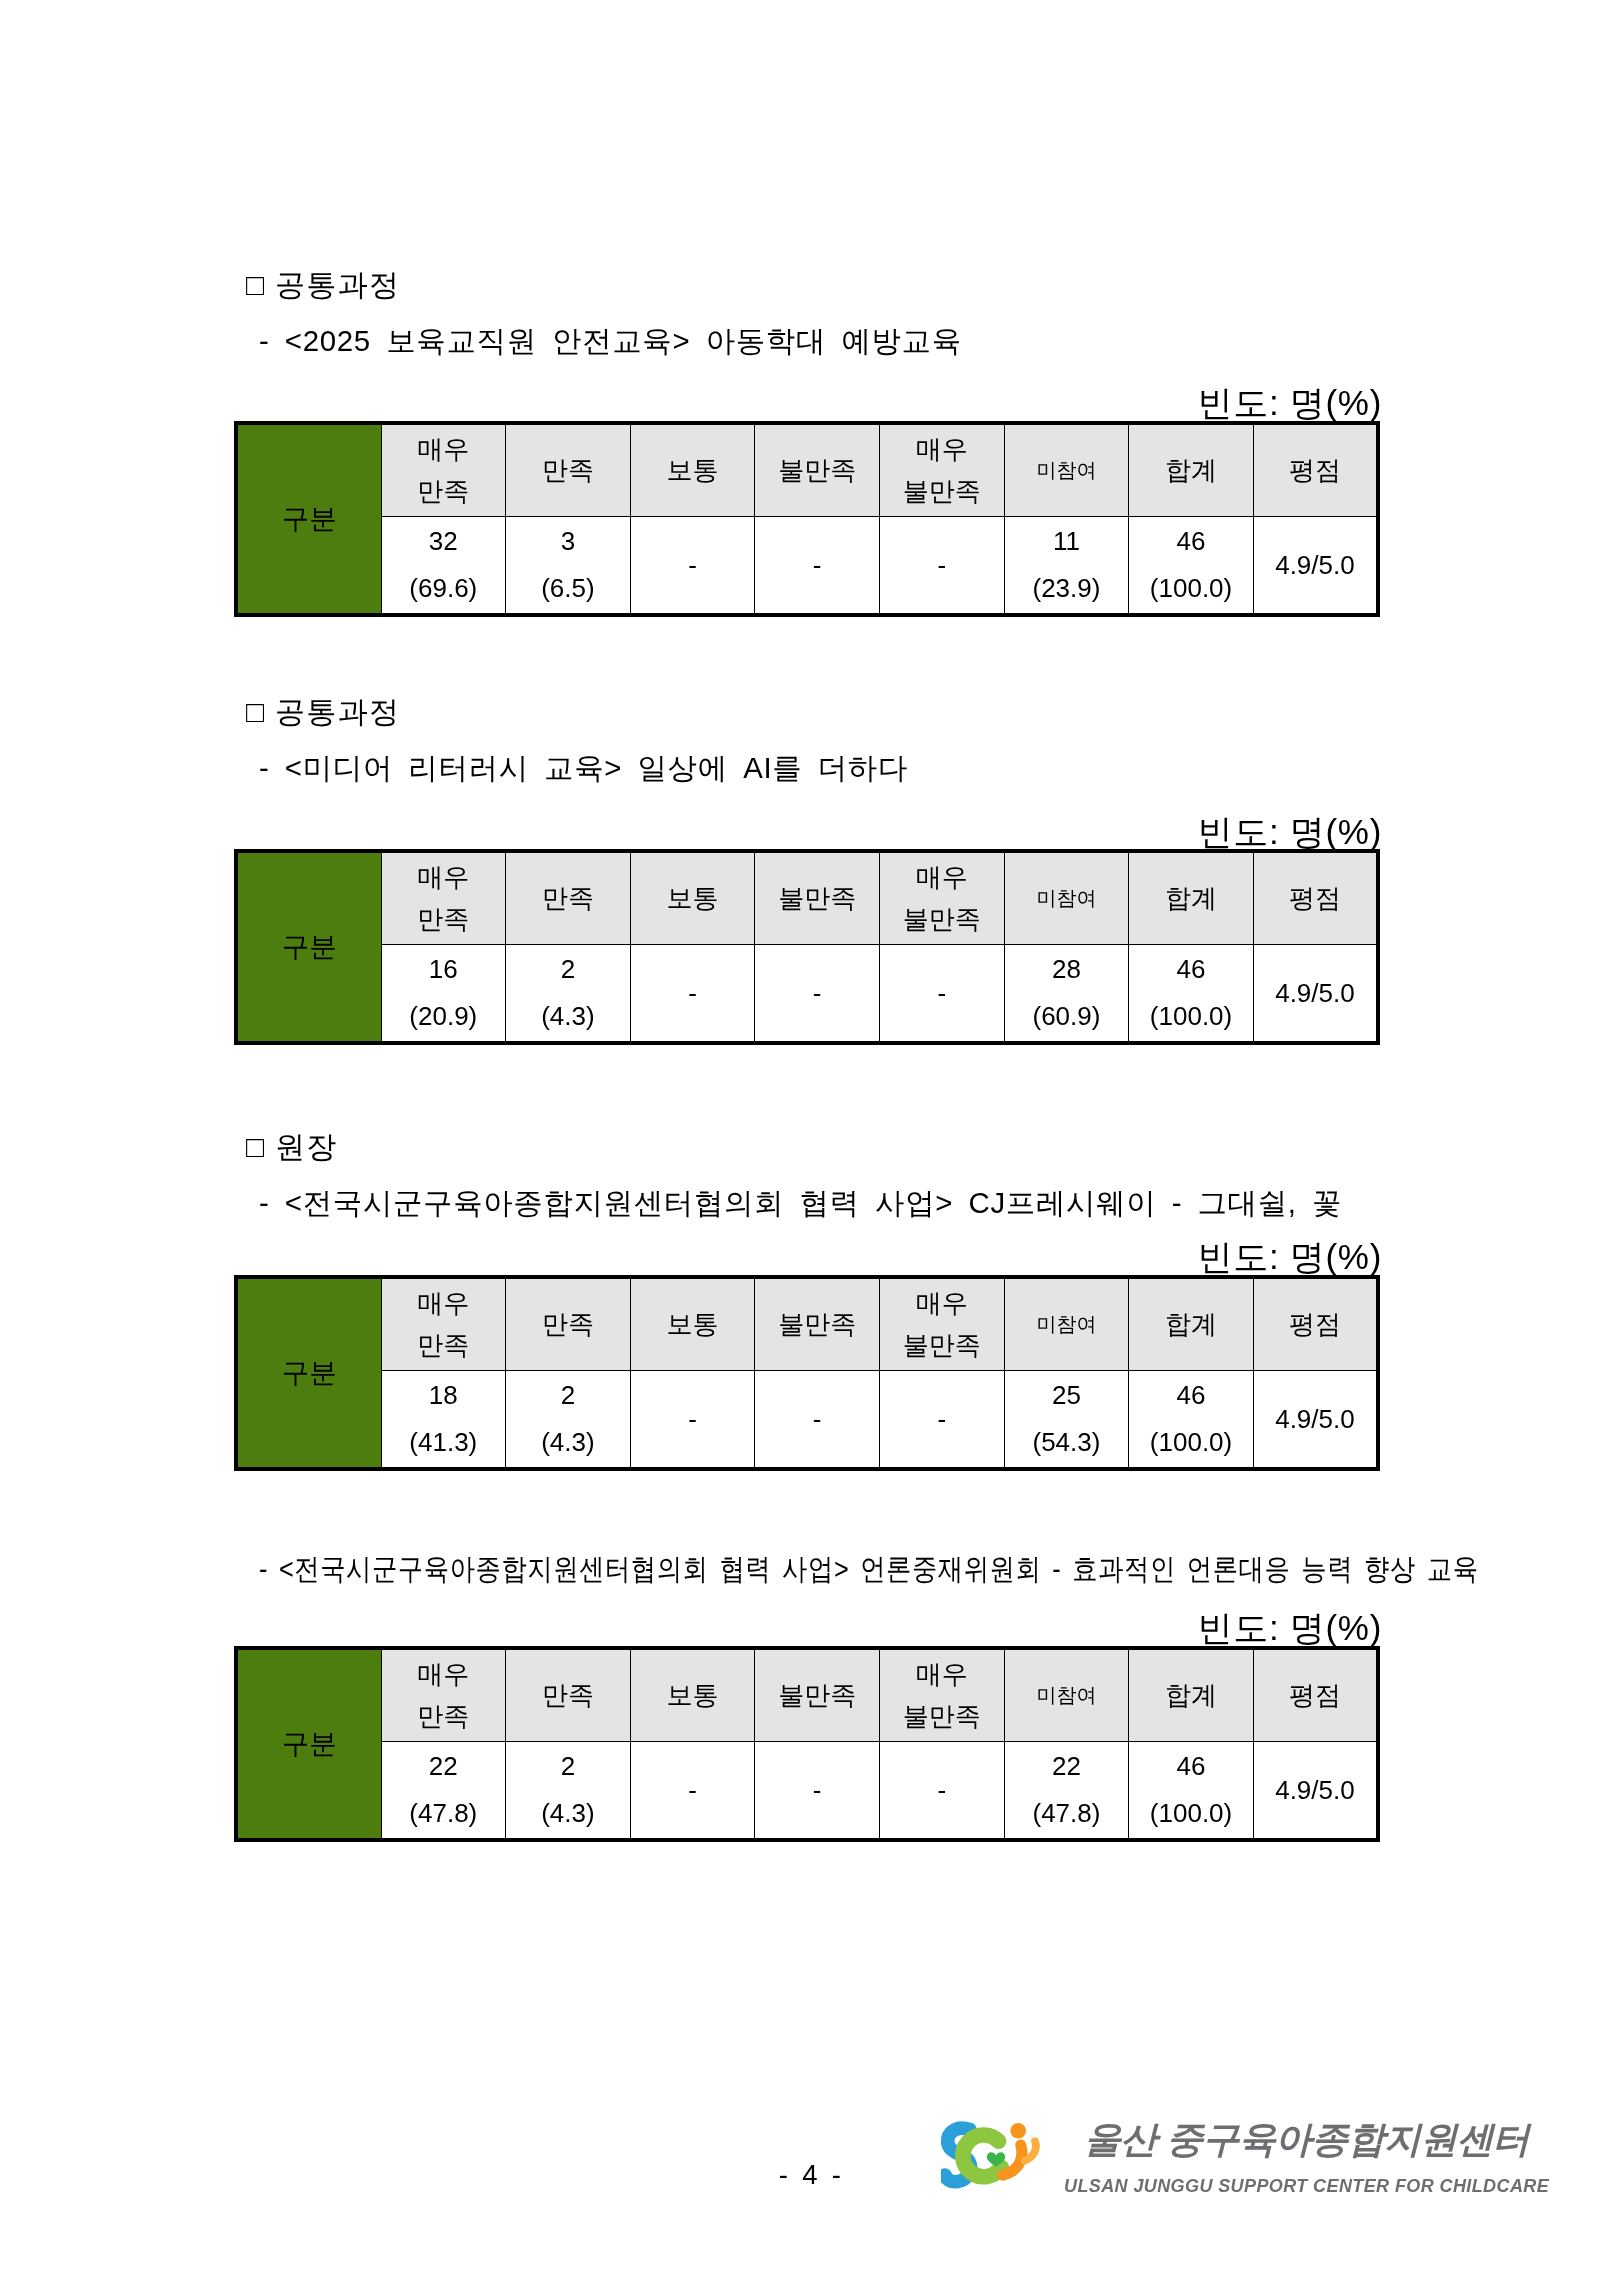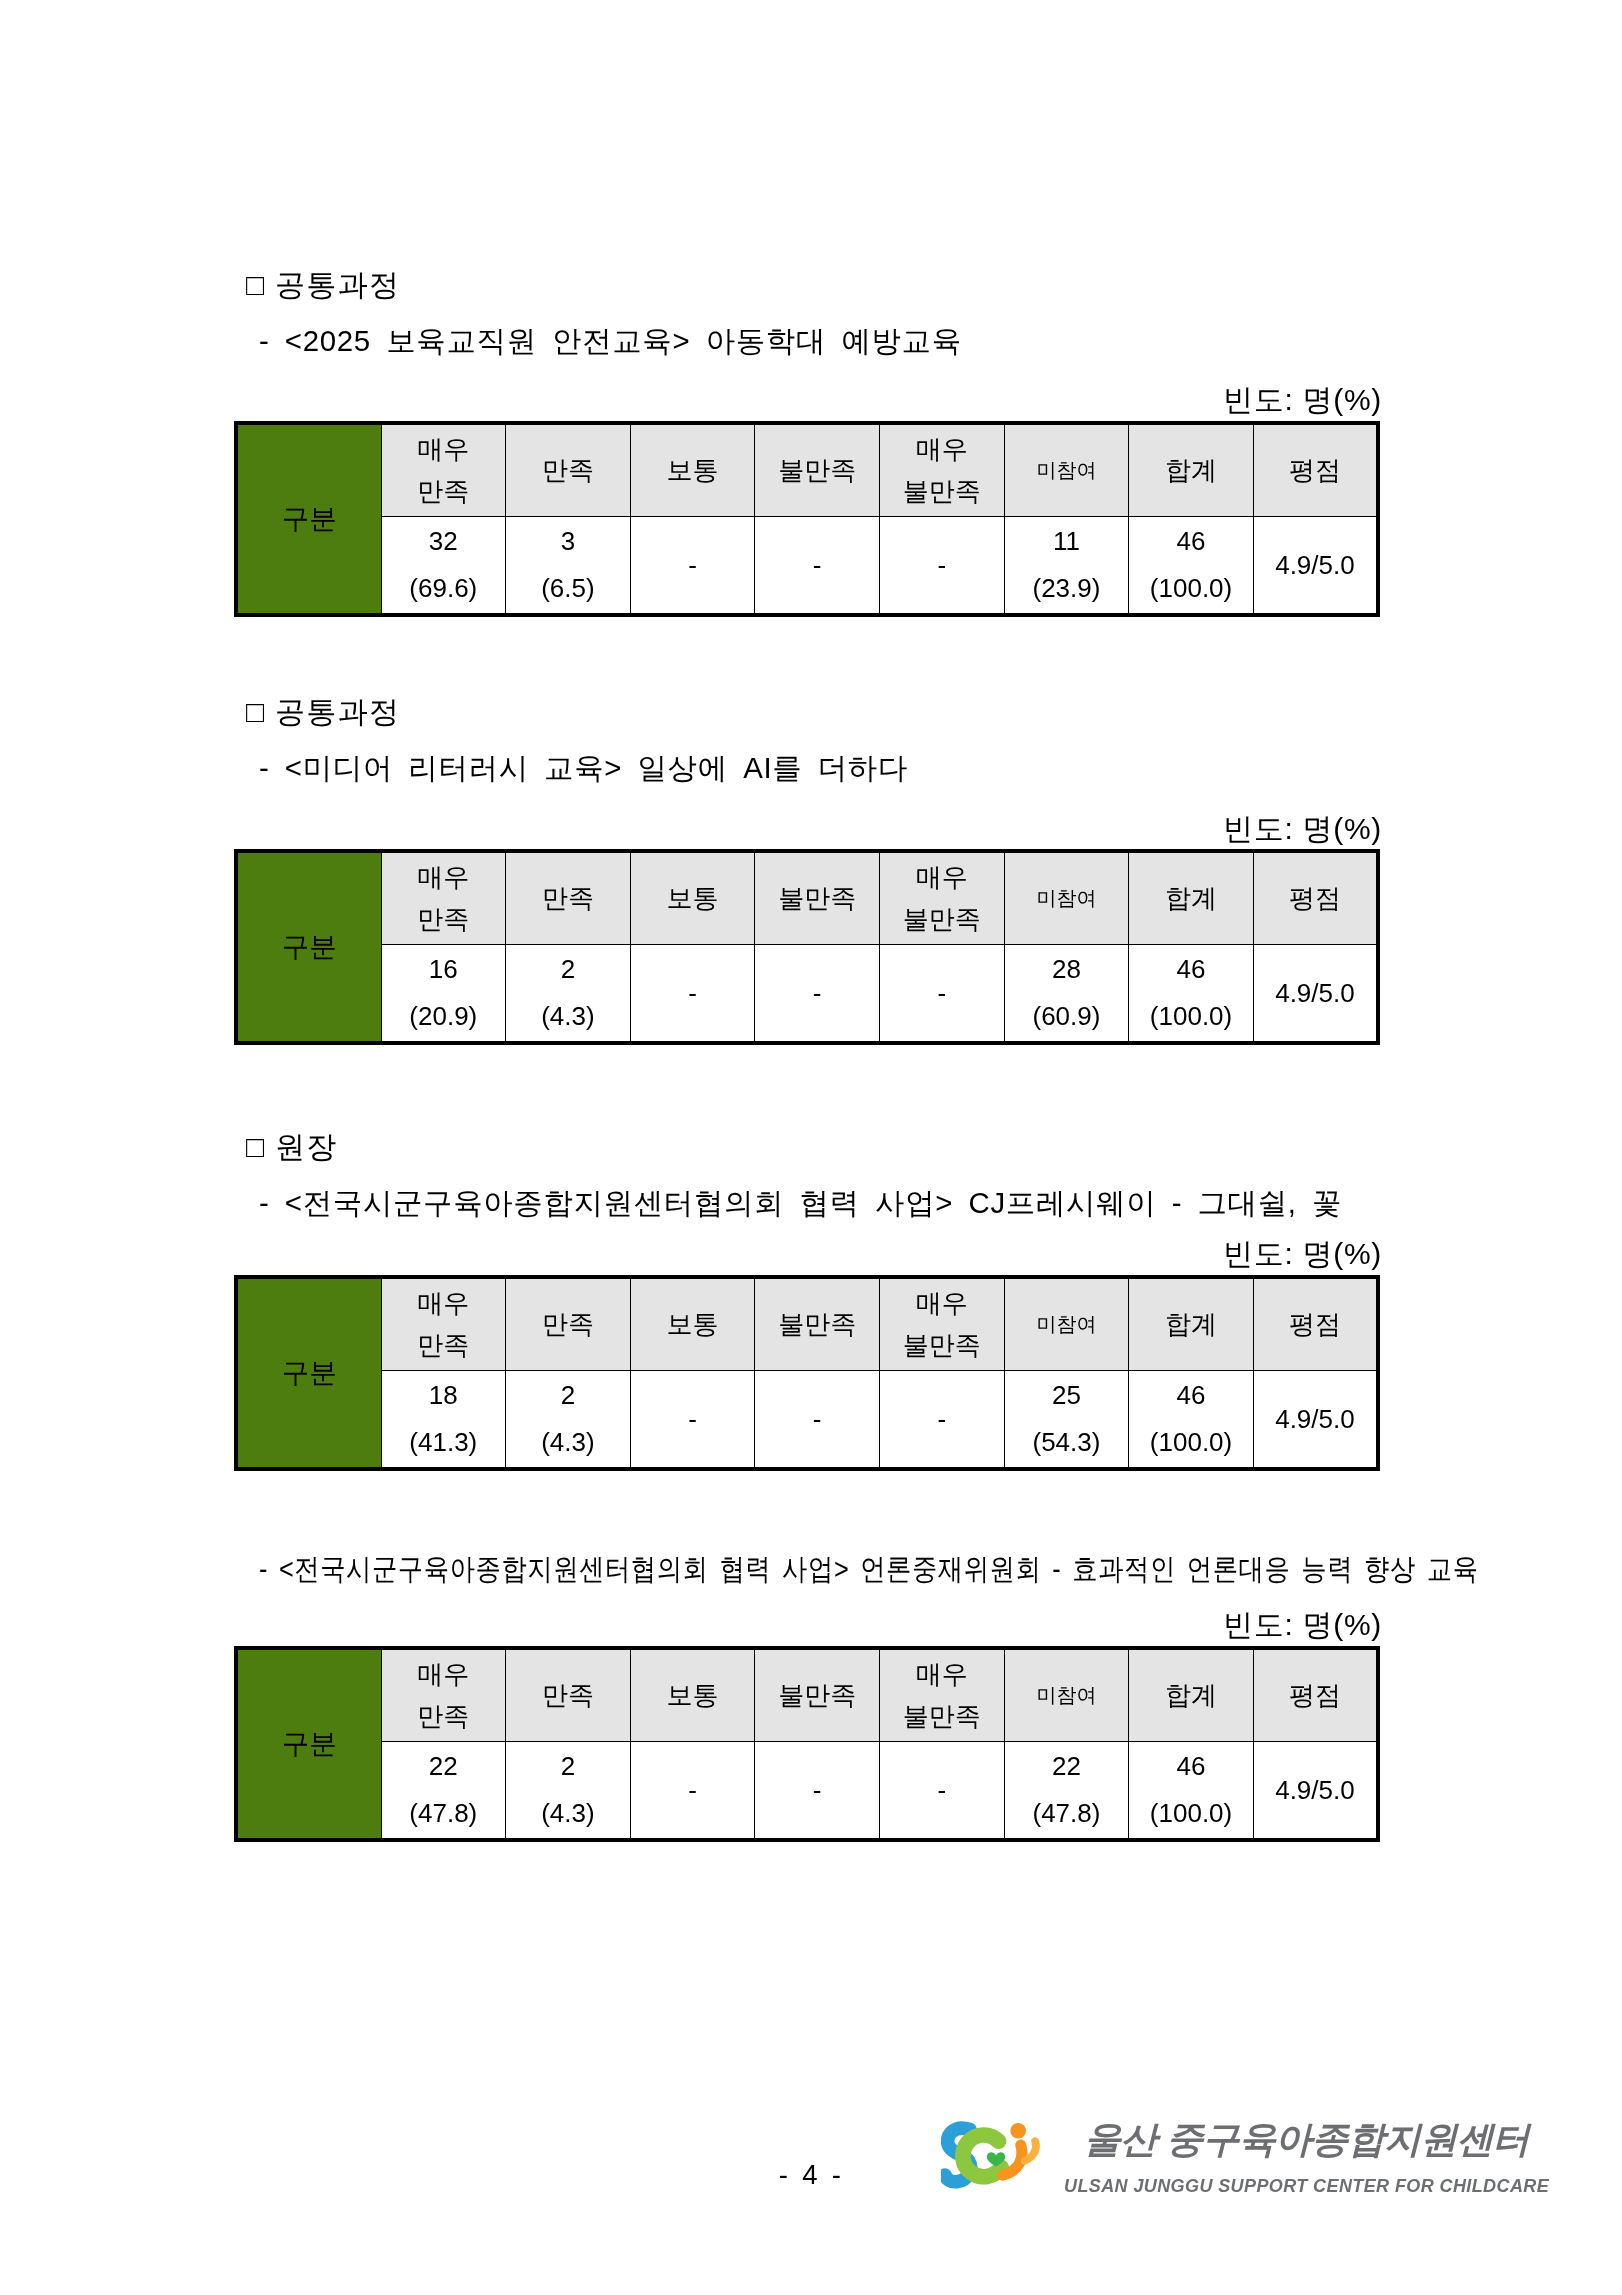--- a/index.html
+++ b/index.html
@@ -29,21 +29,21 @@
     white-space: nowrap;
   }
   .subtitle.condensed {
     transform: scaleX(0.86);
     transform-origin: left top;
     word-spacing: 3.9px;
   }
   .freq {
     position: absolute;
     right: 241px;
-    font-size: 30px;
+    font-size: 35px;
     letter-spacing: 0.7px;
     white-space: nowrap;
   }
 
   .stable {
     position: absolute;
     left: 234px;
     width: 1146px;
     border-collapse: collapse;
     table-layout: fixed;

